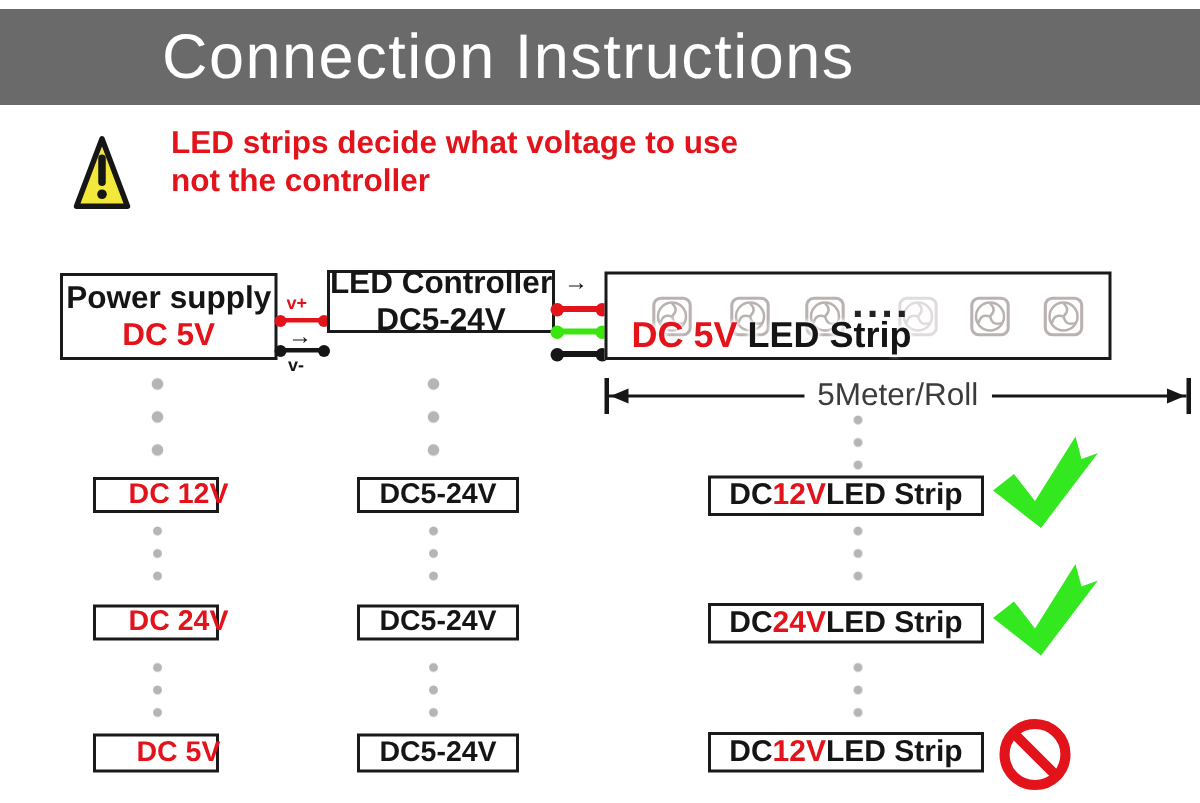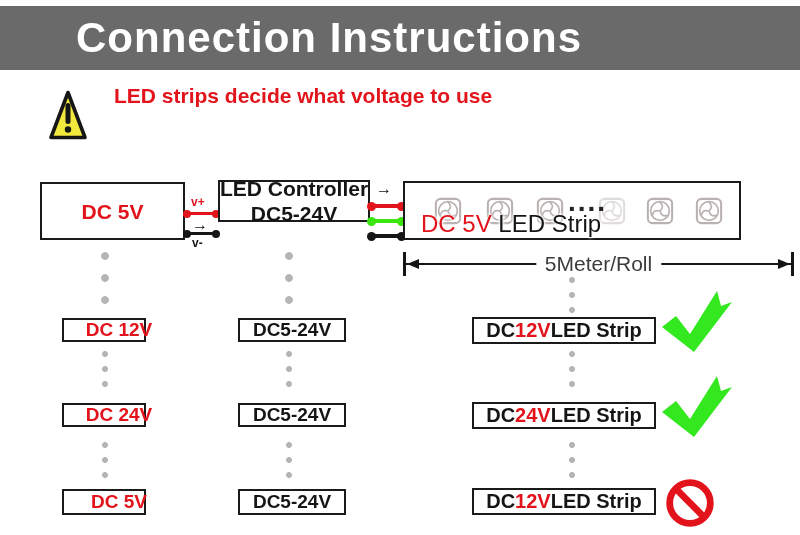--- a/index.html
+++ b/index.html
@@ -1,21 +1,21 @@
 <!DOCTYPE html>
 <html style="--banner-bg: #6a6a6a; --banner-text: #ffffff; --accent-red: #e2131b; --check-green: #33e81f; --wire-green: #3be50e; --warning-yellow: #f2e83c; --dot-gray: #b5b5b5; --chip-gray: #bab2b1;"><head>
 <meta charset="utf-8">
 <style>
   html,body{margin:0;padding:0;background:#ffffff;}
   body{width:800px;height:535px;font-family:"Liberation Sans",sans-serif;}
   .canvas{position:relative;width:800px;height:535px;background:#fff;overflow:hidden;}
 
   
   .banner{position:absolute;left:0;top:6px;width:800px;height:64px;background:var(--banner-bg,#6a6a6a);}
-  .banner h1{margin:0;padding-left:76px;line-height:64px;font-size:42px;font-weight:bold;
+  .banner h1{margin:0;padding-left:108px;line-height:64px;font-size:42px;font-weight:normal;
              color:var(--banner-text,#ffffff);letter-spacing:1px;white-space:nowrap;}
 
   
   .warning-svg{position:absolute;left:48px;top:88px;width:40px;height:54px;}
   .notice-text{position:absolute;left:114px;top:84px;color:var(--accent-red,#e2131b);
                font-size:21px;font-weight:bold;line-height:24.5px;white-space:nowrap;}
 
   
   .vbox{position:absolute;box-sizing:border-box;border:2px solid #1a1a1a;background:#fff;
         display:flex;flex-direction:column;align-items:center;justify-content:center;
@@ -34,21 +34,21 @@
   .wg2{left:368px;top:178px;width:37px;height:62px;}
   .wire{position:absolute;left:1px;right:1px;}
   .node{position:absolute;border-radius:50%;}
   .wlabel{position:absolute;font-size:12px;font-weight:bold;line-height:12px;}
   .warrow{position:absolute;font-size:16px;font-weight:bold;color:#111;line-height:16px;}
 
   
   .chip{position:absolute;top:14px;width:28px;height:28px;}
   .strip-ellipsis{position:absolute;left:163px;top:3px;font-size:28px;font-weight:bold;
                   letter-spacing:2px;color:#222;}
-  .strip-label{position:absolute;left:16px;top:27px;font-size:24px;font-weight:normal;white-space:nowrap;
+  .strip-label{position:absolute;left:16px;top:27px;font-size:24px;font-weight:bold;white-space:nowrap;
                text-shadow:0 0 3px #fff,0 0 3px #fff,0 0 5px #fff;}
 
   
   .dimension{position:absolute;left:403px;top:252px;width:391px;height:26px;}
   .dim-endbar{position:absolute;top:0;width:3px;height:24px;background:#161616;}
   .dim-line{position:absolute;left:3px;right:3px;top:11px;height:2px;background:#161616;}
   .dim-arrow{position:absolute;top:6.5px;width:0;height:0;border-top:5.5px solid transparent;
              border-bottom:5.5px solid transparent;}
   .dim-arrow.l{left:4px;border-right:12px solid #161616;}
   .dim-arrow.r{right:4px;border-left:12px solid #161616;}
@@ -77,23 +77,25 @@
     <h1>Connection Instructions</h1>
   </header>
 
   <svg class="warning-svg" viewBox="0 0 40 53">
     <path d="M20 4 L37 49 L3 49 Z" fill="var(--warning-yellow,#f2e83c)" stroke="#161616" stroke-width="3.6" stroke-linejoin="round"></path>
     <line x1="20" y1="17" x2="20" y2="33" stroke="#161616" stroke-width="5" stroke-linecap="round"></line>
     <circle cx="20" cy="41" r="3.2" fill="#161616"></circle>
   </svg>
   <div class="notice-text">
     <div>LED strips decide what voltage to use</div>
+    <div>not the controller</div>
   </div>
 
   <div class="vbox box-power">
+    <span class="black">Power supply</span>
     <span class="red">DC 5V</span>
   </div>
 
   <div class="wires wg1">
     <span class="wlabel red" style="left:8px;top:1px;">v+</span>
     <div class="wire" style="top:17px;height:3px;background:var(--accent-red,#e2131b);"></div>
     <span class="node" style="left:0;top:14.5px;width:8px;height:8px;background:var(--accent-red,#e2131b);"></span>
     <span class="node" style="right:0;top:14.5px;width:8px;height:8px;background:var(--accent-red,#e2131b);"></span>
     <span class="warrow" style="left:9px;top:22px;">→</span>
     <div class="wire" style="top:37px;height:3px;background:#161616;"></div>

